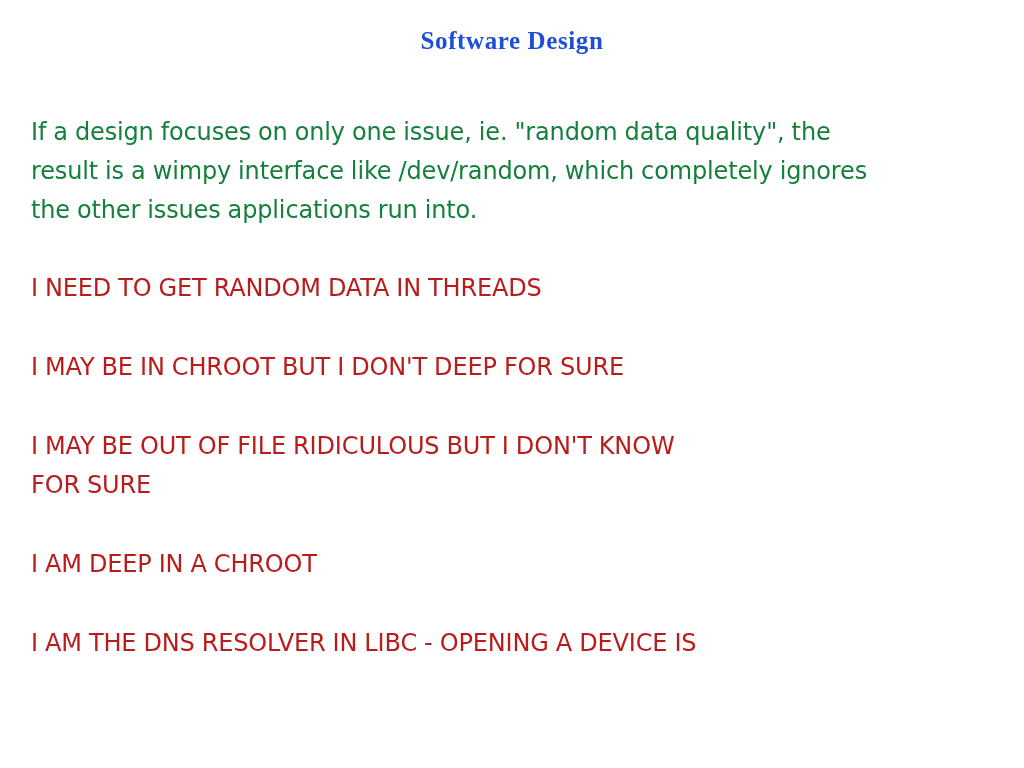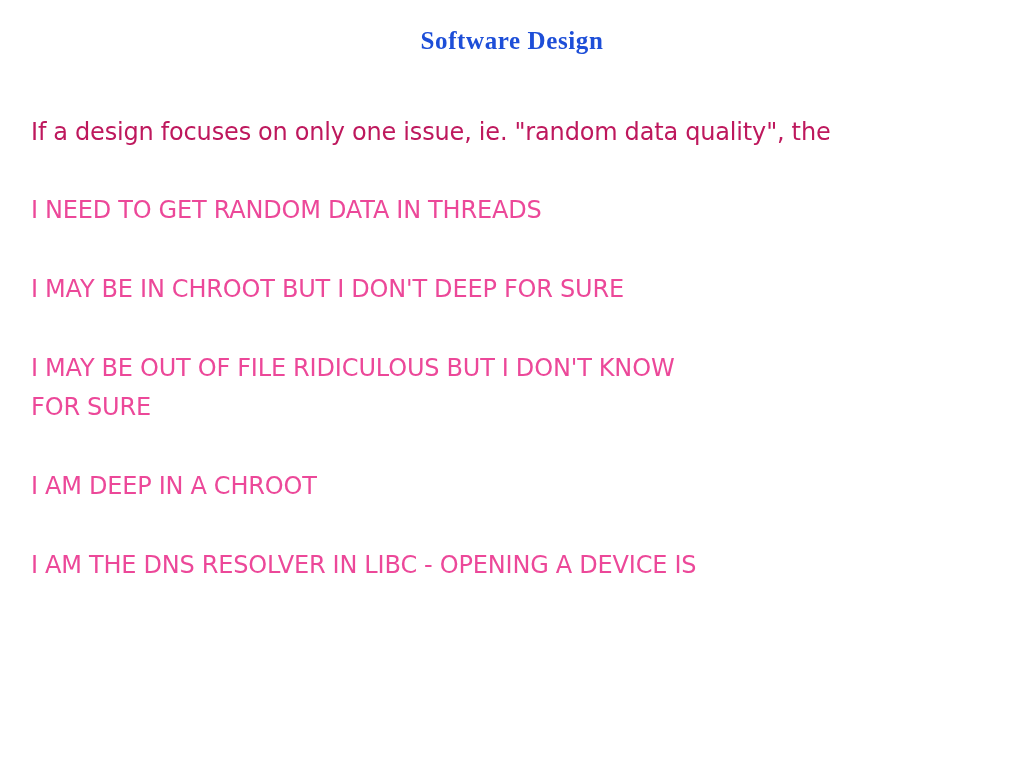--- a/index.html
+++ b/index.html
@@ -41,27 +41,27 @@
     top: 113px;
     left: 31px;
     width: 986px;
   }
 
   .para {
     font-family: "DejaVu Sans", sans-serif;
     font-size: 24px;
     line-height: 39px;
     letter-spacing: -0.15px;
-    color: #ec4899;
+    color: #b91c1c;
     margin: 0;
     word-spacing: -0.4px;
   }
 
   .para.blue {
-    color: #be185d;
+    color: #15803d;
   }
 
   .para.gap-lg {
     margin-top: 39px;
   }
 
   .para.gap-md {
     margin-top: 40px;
   }
 
@@ -74,20 +74,22 @@
 <body>
 
 <div class="slide">
 
   <div class="slide-title">Software Design</div>
 
   <div class="body-area">
 
     <p class="para blue">
       <span class="line">If a design focuses on only one issue, ie. "random data quality", the</span>
+      <span class="line">result is a wimpy interface like /dev/random, which completely ignores</span>
+      <span class="line">the other issues applications run into.</span>
     </p>
 
     <p class="para gap-lg">
       <span class="line">I NEED TO GET RANDOM DATA IN THREADS</span>
     </p>
 
     <p class="para gap-md">
       <span class="line">I MAY BE IN CHROOT BUT I DON'T DEEP FOR SURE</span>
     </p>
 

